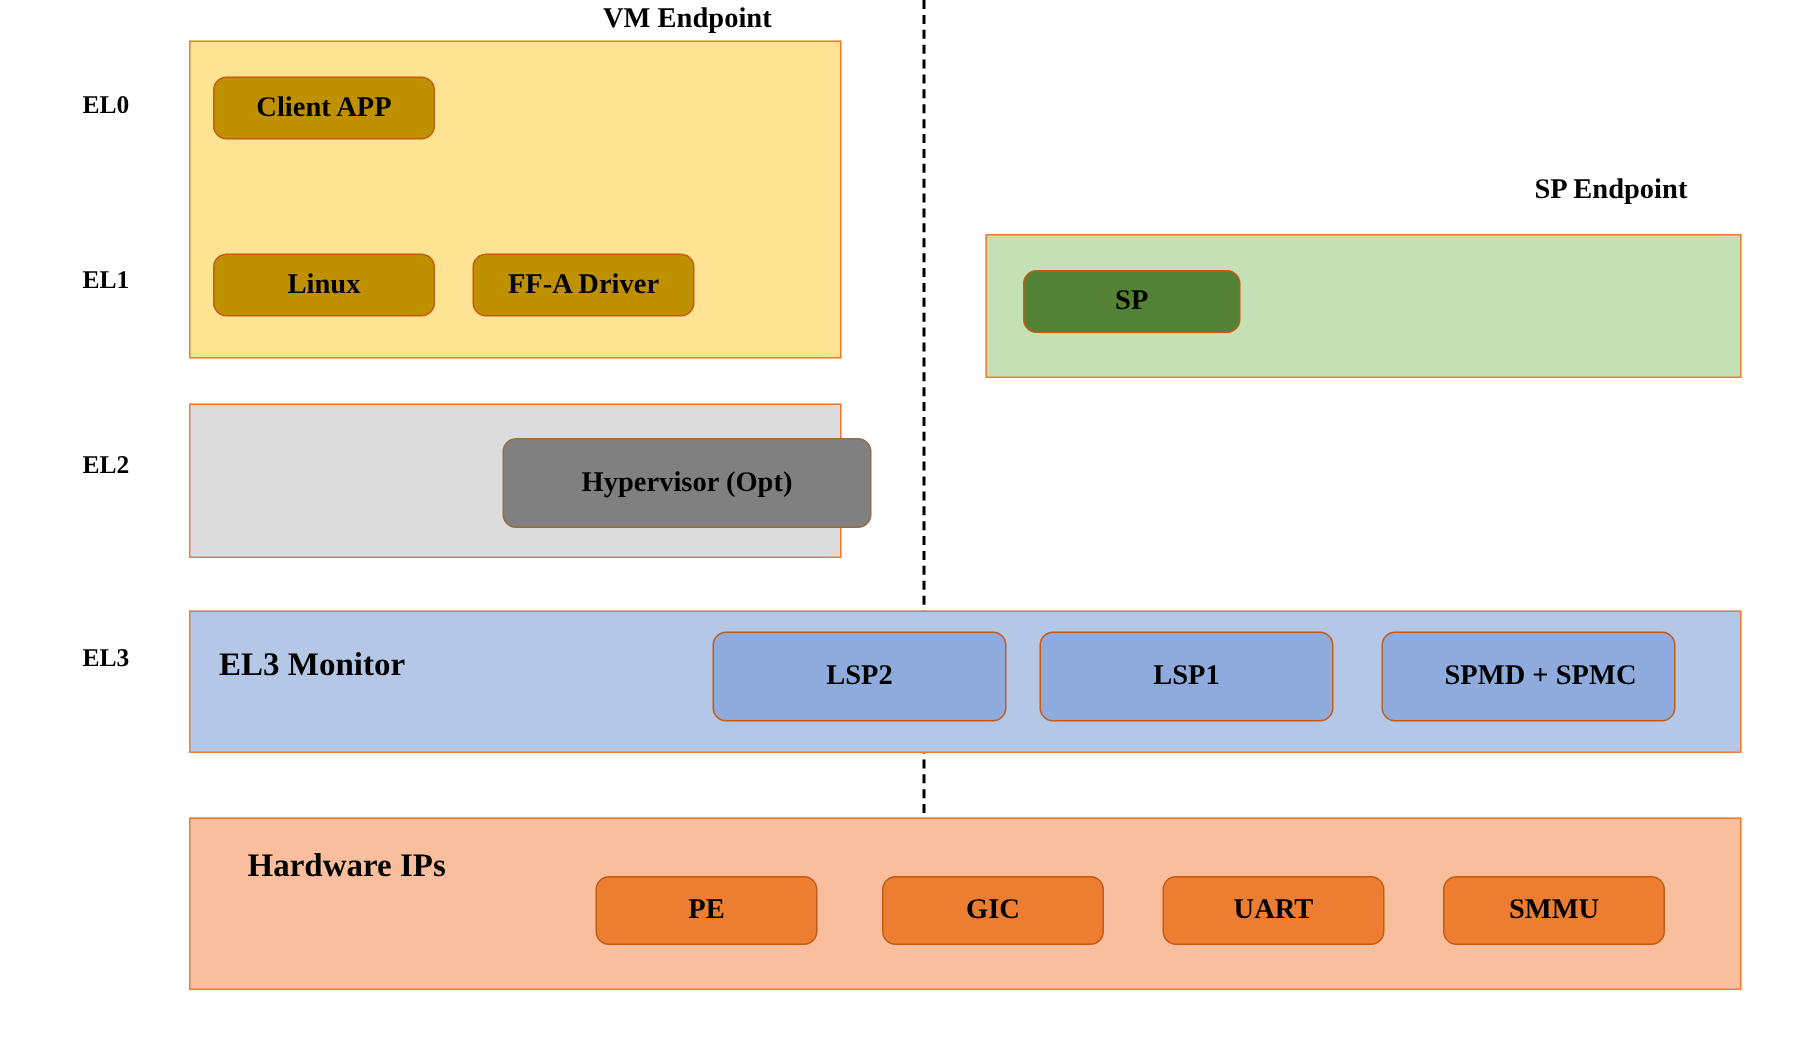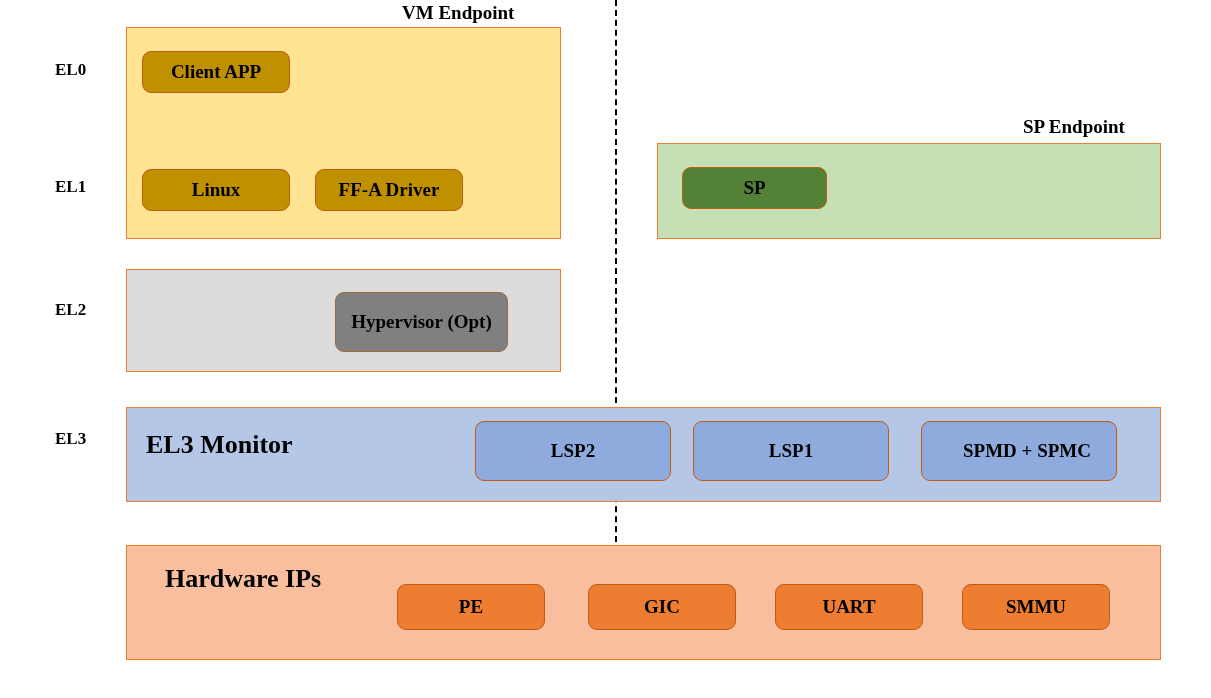--- a/index.html
+++ b/index.html
@@ -18,21 +18,21 @@
 
   
   .panel {
     position: absolute;
     border: 1.5px solid #ED7D31;
     box-sizing: border-box;
   }
   .panel-title {
     position: absolute;
     font-weight: bold;
-    font-size: 26px;
+    font-size: 22px;
     color: #000000;
     white-space: nowrap;
   }
   .box {
     position: absolute;
     border: 1.5px solid #C55A11;
     border-radius: 9px;
     box-sizing: border-box;
     display: flex;
     align-items: center;
@@ -57,21 +57,21 @@
     white-space: nowrap;
   }
   .divider {
     position: absolute;
     border-left: 2px dashed #000000;
     width: 0;
   }
 
   
   .vm-panel      { background: #FDE392; }
-  .sp-panel      { background: #C5E0B4; }
+  .sp-panel      { background: #C5E0B4; margin-top: 13px; }
   .el2-panel     { background: #DCDCDC; }
   .el3-panel     { background: #B4C7E7; }
   .hw-panel      { background: #F8BE9E; }
 
   .gold-box      { background: #BF9000; }
   .green-box     { background: #538135; }
   .gray-box      { background: #808080; border-color: #9C6A3F; }
   .blue-box      { background: #8FAADC; }
   .orange-box    { background: #ED7D31; }
 </style>
@@ -94,21 +94,21 @@
     <div class="box gold-box" style="left:15px; top:23px; width:148px; height:42px;">Client APP</div>
     <div class="box gold-box" style="left:15px; top:141px; width:148px; height:42px;">Linux</div>
     <div class="box gold-box" style="left:188px; top:141px; width:148px; height:42px;">FF-A Driver</div>
   </div>
 
   <div class="panel sp-panel" style="left:657px; top:143px; width:504px; height:96px; z-index:2;">
     <div class="box green-box" style="left:24px; top:23px; width:145px; height:42px;">SP</div>
   </div>
 
   <div class="panel el2-panel" style="left:126px; top:269px; width:435px; height:103px; z-index:2;">
-    <div class="box gray-box" style="left:208px; top:22px; width:173px; height:60px;">Hypervisor (Opt)</div>
+    <div class="box gray-box" style="left:208px; top:22px; width:246px; height:60px;">Hypervisor (Opt)</div>
   </div>
 
   <div class="panel el3-panel" style="left:126px; top:407px; width:1035px; height:95px; z-index:2;">
     <div class="panel-title" style="left:19px; top:22px;">EL3 Monitor</div>
     <div class="box blue-box" style="left:348px; top:13px; width:196px; height:60px;">LSP2</div>
     <div class="box blue-box" style="left:566px; top:13px; width:196px; height:60px;">LSP1</div>
     <div class="box blue-box" style="left:794px; top:13px; width:196px; height:60px;padding-left:16px;">SPMD + SPMC</div>
   </div>
 
   <div class="panel hw-panel" style="left:126px; top:545px; width:1035px; height:115px; z-index:2;">

